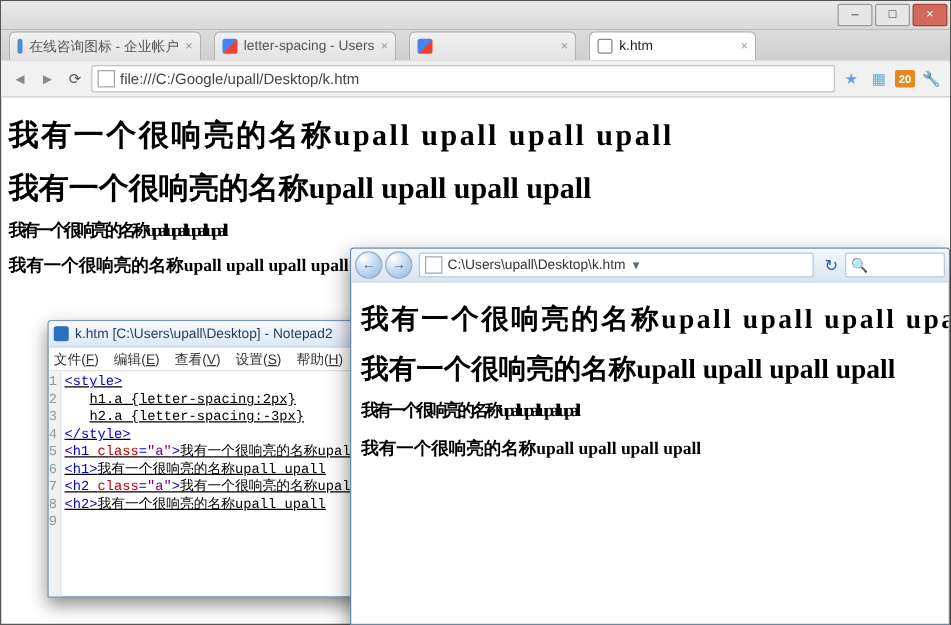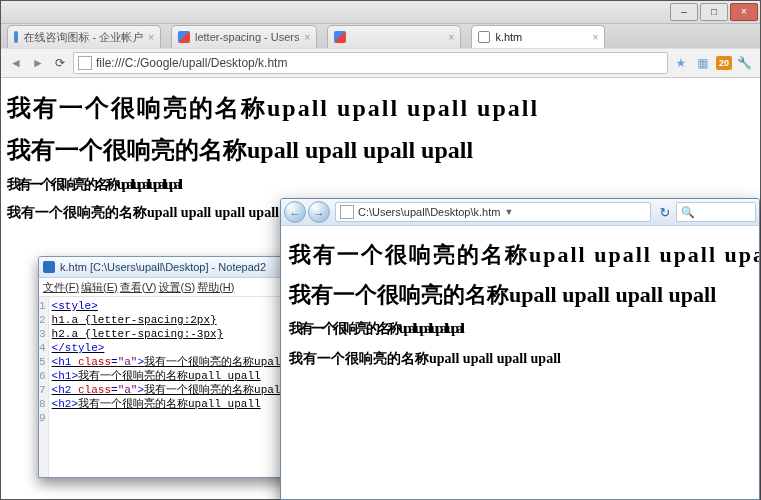--- a/index.html
+++ b/index.html
@@ -60,36 +60,36 @@
   .ls-neg { letter-spacing:-3px; }
 
   
   .notepad { position:absolute; left:38px; top:256px; width:262px; height:220px;
              background:#fff; border:1px solid #7a98b6; border-radius:3px 3px 0 0;
              box-shadow:0 6px 14px rgba(0,0,0,.45); overflow:hidden; }
   .np-title { height:20px; background:linear-gradient(#f8fbff,#dce8f6);
               border-bottom:1px solid #c0d2e6; display:flex; align-items:center;
               gap:5px; padding:0 4px; font-size:11px; color:#1f3b5e; }
   .np-title .ico { width:12px; height:12px; background:#2c6fbf; border-radius:2px; }
-  .np-menu { height:18px; display:flex; gap:2px; padding:0 4px;
+  .np-menu { height:18px; display:flex; gap:12px; padding:0 4px;
              font-size:11px; color:#333; align-items:center;
-             border-bottom:1px solid #e2e2e2;text-decoration:underline; }
+             border-bottom:1px solid #e2e2e2; }
   .np-menu span u { text-decoration:underline; }
   .np-body { display:flex; height:calc(100% - 38px);
              font-family:Consolas,"Courier New",monospace; font-size:11px;
              overflow:hidden; }
   .gutter { width:14px; background:#f2f2f2; color:#879aa8; text-align:right;
             padding:2px 2px 0 0; border-right:1px solid #e4e4e4; }
   .gutter div { height:14px; line-height:14px; }
   .code { padding:2px 0 0 3px; white-space:pre; color:#000;text-decoration:underline; }
   .code div { height:14px; line-height:14px; }
   .c-tag   { color:#0000c8; }
   .c-attr  { color:#c00000; }
   .c-str   { color:#7b007b; }
-  .c-css   { color:#000; }
+  .c-css   { color:#000;margin-left:20px; }
 
   
   .ie { position:absolute; left:280px; top:198px; width:478px; height:300px;
         background:#fff; border:1px solid #6a87a3; border-radius:3px 3px 0 0;
         box-shadow:0 8px 18px rgba(0,0,0,.5); overflow:hidden; }
   .ie-top { height:26px; background:linear-gradient(#f4f8fd,#d9e5f2);
             border-bottom:1px solid #c2d3e4; display:flex; align-items:center;
             gap:2px; padding:0 3px; }
   .ie-circ { width:20px; height:20px; border-radius:50%;
              background:radial-gradient(circle at 30% 25%,#fff,#c7dcf1 45%,#90b6d9);

